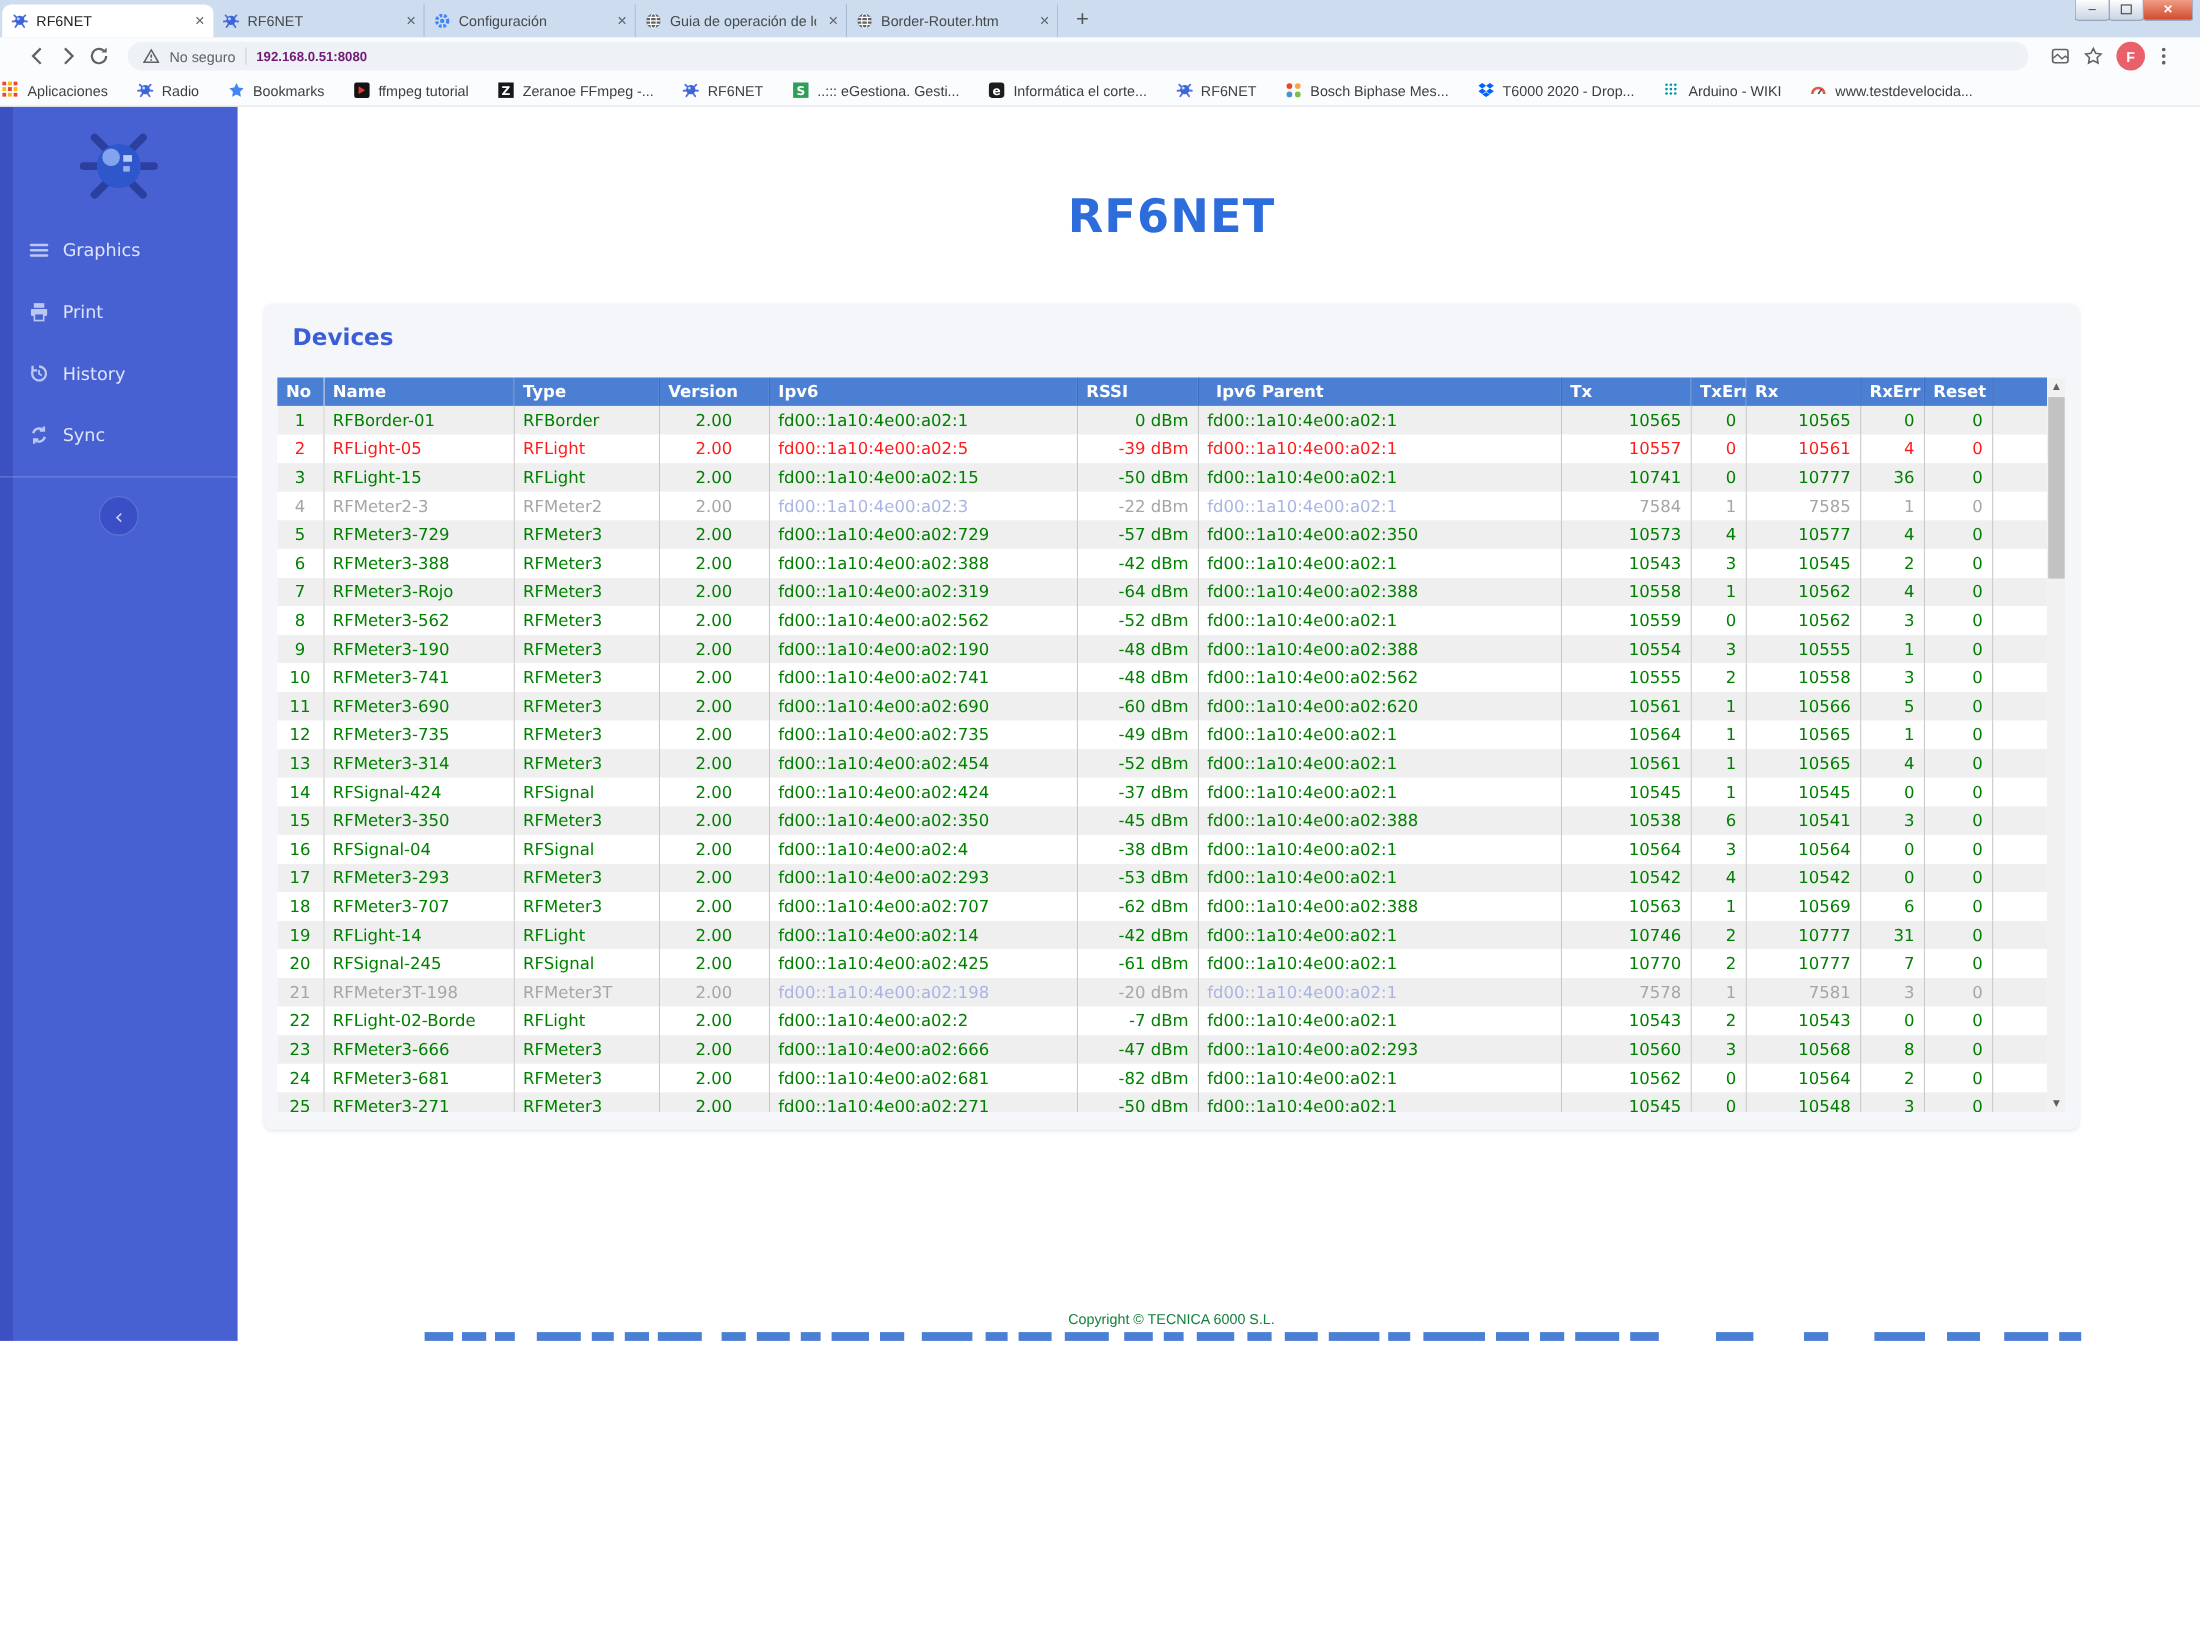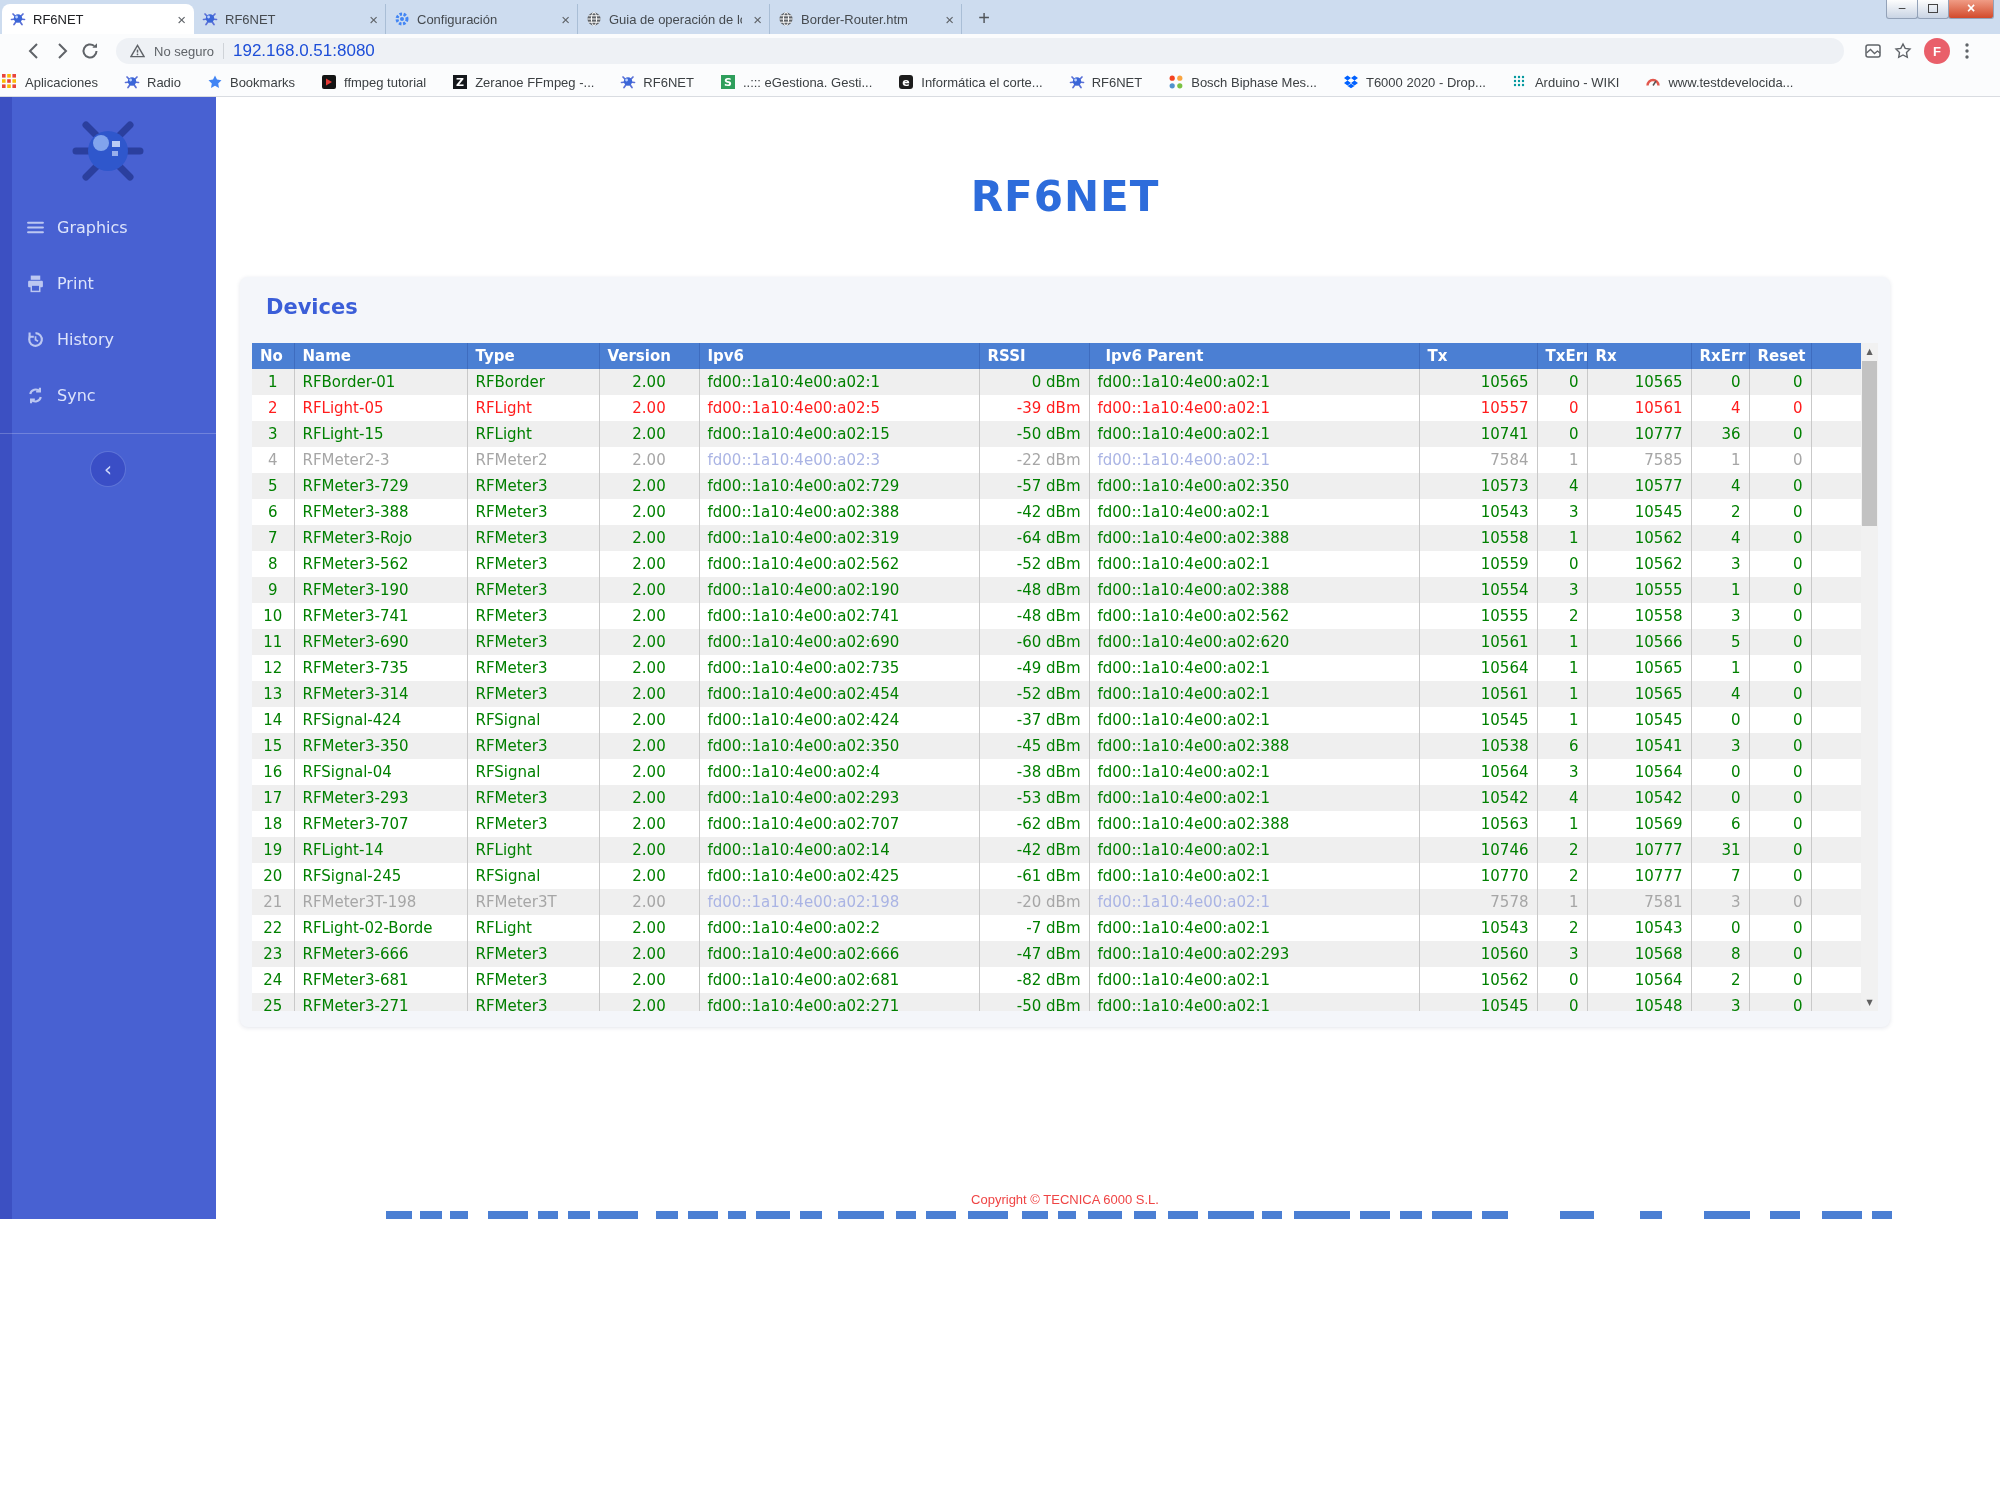--- a/index.html
+++ b/index.html
@@ -23,21 +23,21 @@
   .wbtn .maxglyph{display:inline-block;width:8px;height:7px;border:1.5px solid #444;margin-top:4px;}
   .wbtn.close{width:44px;background:linear-gradient(#f09c85,#d24a2b);color:#fff;font-size:14px;font-weight:bold;}
 
   
   .toolbar{height:34px;background:#fbfcfd;display:flex;align-items:center;padding:0 20px;}
   .navbtn{width:28px;height:28px;display:flex;align-items:center;justify-content:center;flex:none;}
   .omnibox{flex:1;height:26px;border-radius:13px;background:#eef1f5;display:flex;align-items:center;
            padding:0 14px;margin:0 12px;gap:9px;}
   .sec-label{font-size:13px;color:#5f6368;white-space:nowrap;}
   .ob-div{width:1px;height:16px;background:#cfd3d8;}
-  .url{font-size:17px;color:#1d4ed8;white-space:nowrap;}
+  .url{font-size:12px;color:#701a75;white-space:nowrap;font-weight:bold;}
   .tool-ico{width:26px;height:26px;display:flex;align-items:center;justify-content:center;flex:none;margin-left:4px;}
   .avatar{width:26px;height:26px;border-radius:50%;background:#e95f6a;color:#fff;font-size:13px;font-weight:bold;
           display:flex;align-items:center;justify-content:center;flex:none;margin-left:8px;}
 
   
   .bmbar{height:28px;background:#fbfcfd;border-bottom:1px solid #d9dce1;display:flex;align-items:center;
          padding-left:2px;gap:26px;}
   .bm{display:flex;align-items:center;gap:7px;font-size:13px;color:#3c4043;white-space:nowrap;}
   .bm .fav{width:16px;height:16px;display:inline-flex;}
 
@@ -73,21 +73,21 @@
   td.num{text-align:right;} td.ctr{text-align:center;}
   th:nth-child(1){width:42px;} th:nth-child(2){width:173px;} th:nth-child(3){width:132px;}
   th:nth-child(4){width:100px;} th:nth-child(5){width:280px;} th:nth-child(6){width:110px;}
   th:nth-child(7){width:330px;padding-left:16px;} th:nth-child(8){width:118px;} th:nth-child(9){width:50px;}
   th:nth-child(10){width:104px;} th:nth-child(11){width:58px;} th:nth-child(12){width:62px;}
   .vscroll{position:absolute;top:0;right:0;width:17px;height:668px;background:#f1f1f1;}
   .vs-btn{height:17px;text-align:center;font-size:8px;line-height:17px;color:#606060;}
   .vs-btn.down{position:absolute;bottom:0;left:0;right:0;}
   .vs-thumb{position:absolute;top:18px;left:1px;width:15px;height:165px;background:#c2c2c2;}
 
-  .footer{margin-top:165px;width:1650px;margin-left:24px;text-align:center;font-size:13px;color:#ef4444;
+  .footer{margin-top:165px;width:1650px;margin-left:24px;text-align:center;font-size:13px;color:#15803d;
           font-family:"Liberation Sans",sans-serif;}
   .strip{position:absolute;bottom:0;left:0;right:0;height:8px;}
   .strip span{position:absolute;bottom:0;height:8px;background:#4b7fd3;display:block;}
 </style>
 </head>
 <body>
 
 <div class="screen">
 
   <div class="tabstrip">

